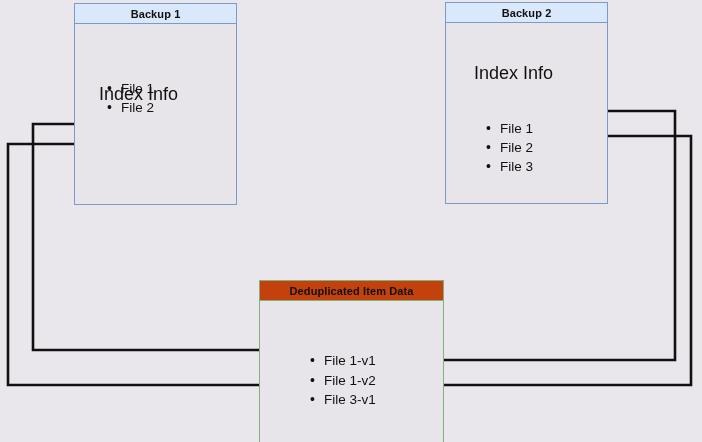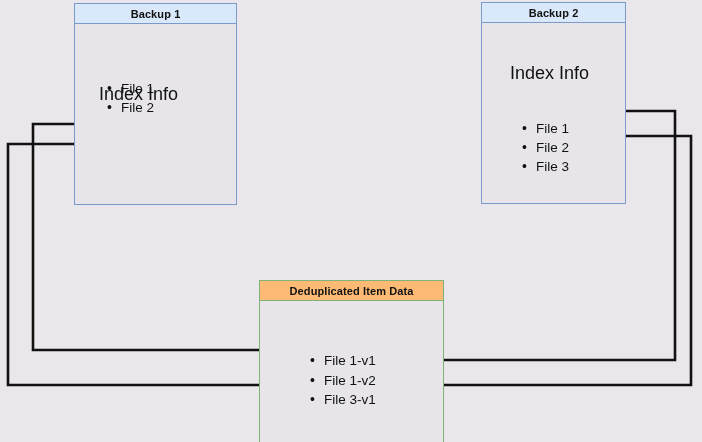--- a/index.html
+++ b/index.html
@@ -44,21 +44,21 @@
     border-bottom: 1.6px solid #7a9ac9;
     font-size: 11px;
     font-weight: bold;
     color: #111111;
     display: flex;
     align-items: center;
     justify-content: center;
     letter-spacing: 0.1px;
   }
   .node.green .node-header {
-    background: #fdba74;
+    background: #c2410c;
     border-bottom-color: #80b377;
   }
   .node-body {
     position: relative;
     height: calc(100% - 20px);
   }
   .index-label {
     position: absolute;
     font-size: 18px;
     color: #111111;
@@ -123,21 +123,21 @@
     <div class="node-header">Backup 1</div>
     <div class="node-body">
       <div class="index-label" id="b1-index">Index Info</div>
       <ul class="file-list" id="b1-list">
         <li>File 1</li>
         <li>File 2</li>
       </ul>
     </div>
   </div>
 
-  <div class="node" id="node-backup2" style="left:481px; top:2px; width:145px; height:202px;">
+  <div class="node" id="node-backup2" style="left:445px; top:2px; width:163px; height:202px;">
     <div class="node-header">Backup 2</div>
     <div class="node-body">
       <div class="index-label" id="b2-index">Index Info</div>
       <ul class="file-list" id="b2-list">
         <li>File 1</li>
         <li>File 2</li>
         <li>File 3</li>
       </ul>
     </div>
   </div>

